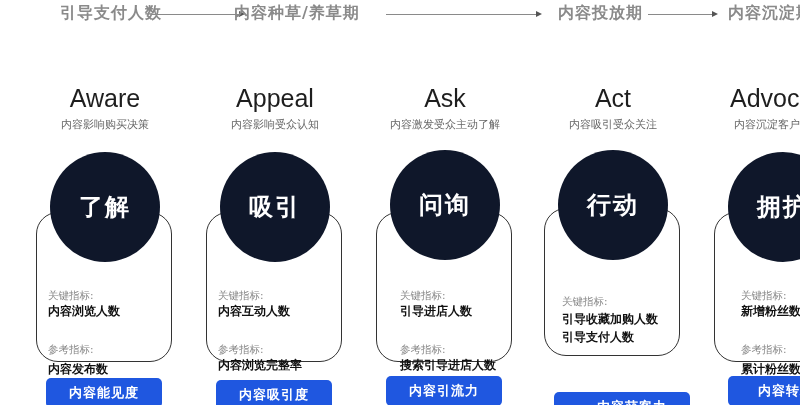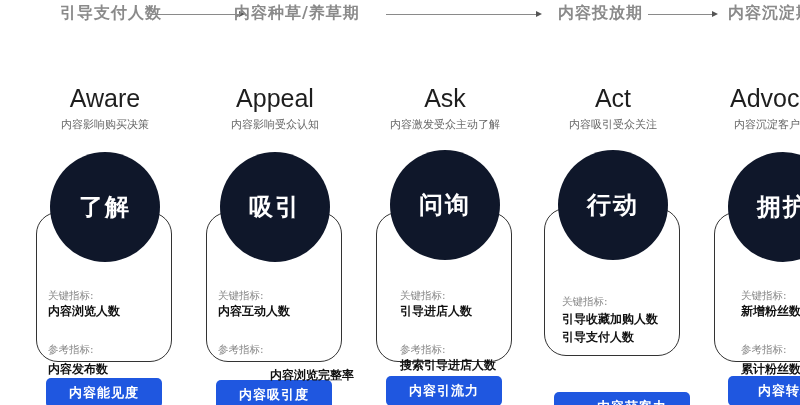--- a/index.html
+++ b/index.html
@@ -82,21 +82,21 @@
   <div class="cn-sub">内容影响受众认知</div>
   <div class="card"></div>
   <div class="circle">
       <span>吸引</span>
     </div>
   <div class="metrics">
     <div class="m-label">关键指标:</div>
     <div class="m-val">内容互动人数</div>
     <div class="m-gap"></div>
     <div class="m-label">参考指标:</div>
-    <div class="m-val" style="margin-top:10px;text-align:right;">内容浏览完整率</div>
+    <div class="m-val" style="margin-top:0;">内容浏览完整率</div>
   </div>
   <div class="badge" style="top:380px;">内容吸引度</div>
 </div>
 
 <div class="col" style="left:360px;">
   <div class="en-title">Ask</div>
   <div class="cn-sub">内容激发受众主动了解</div>
   <div class="card"></div>
   <div class="circle" style="top:150px;">
       <span>问询</span>

